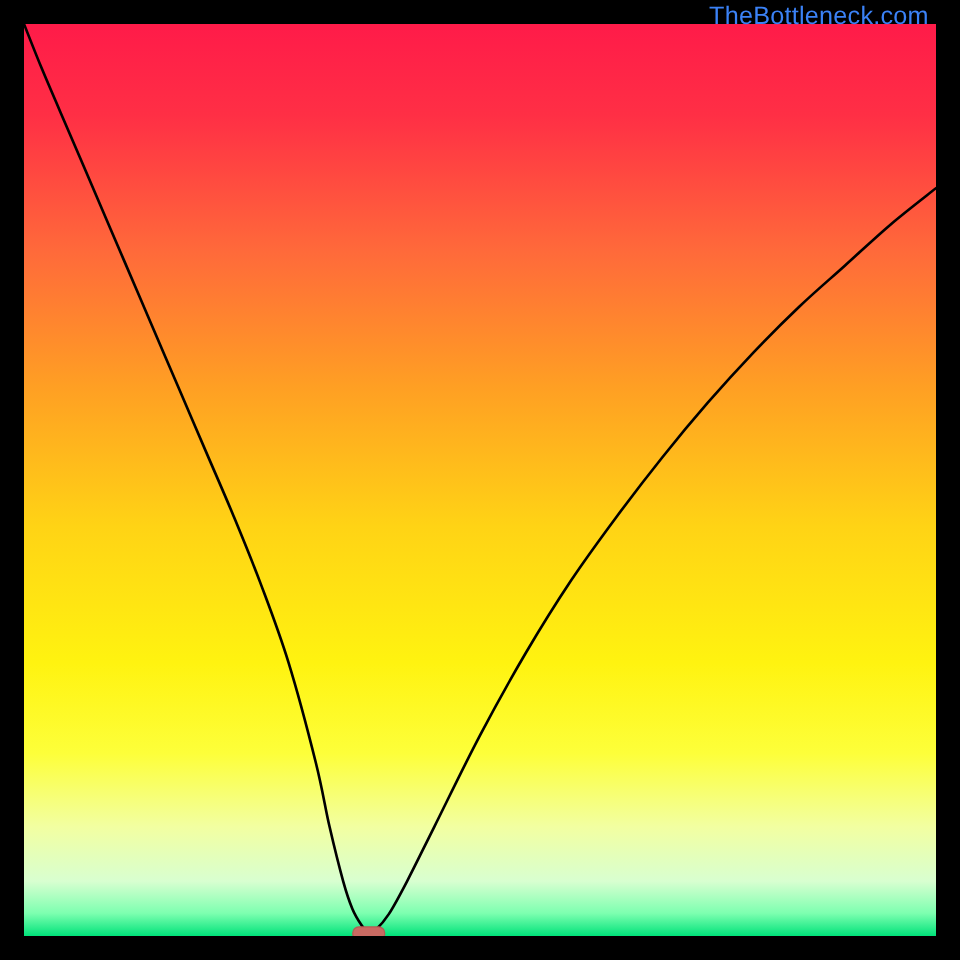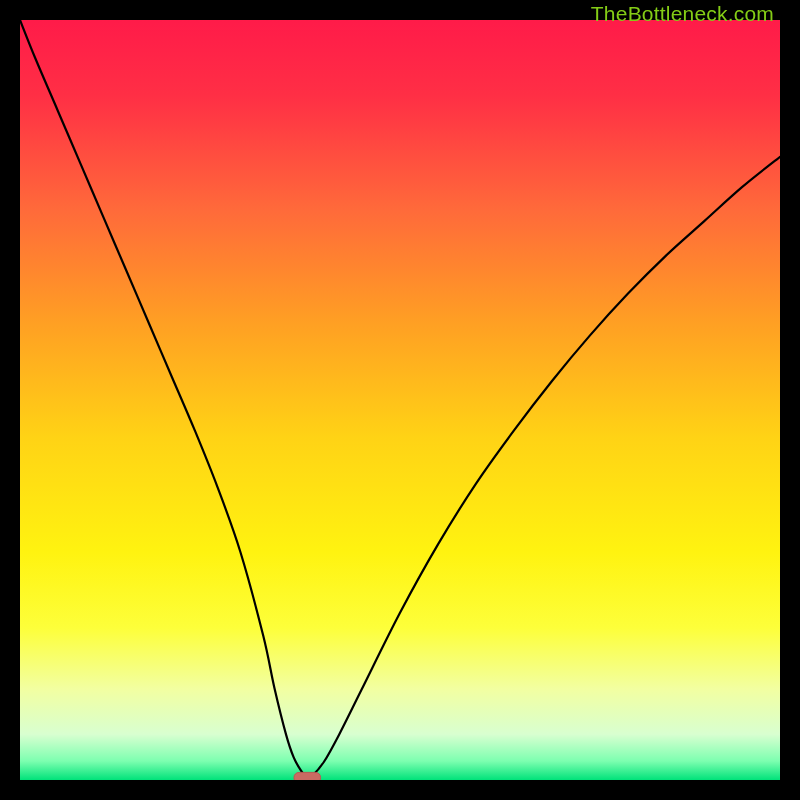--- a/index.html
+++ b/index.html
@@ -23,21 +23,21 @@
     position: absolute;
     left: 0;
     top: 0;
     width: 760px;
     height: 760px;
   }
   .watermark {
     position: absolute;
     top: 2px;
     right: 26px;
-    color: #84cc16;
+    color: #3b82f6;
     font-size: 21px;
     font-weight: 500;
     letter-spacing: 0.2px;
   }
   svg { display: block; }
 </style>
 </head>
 <body>
 
 <div class="frame">

